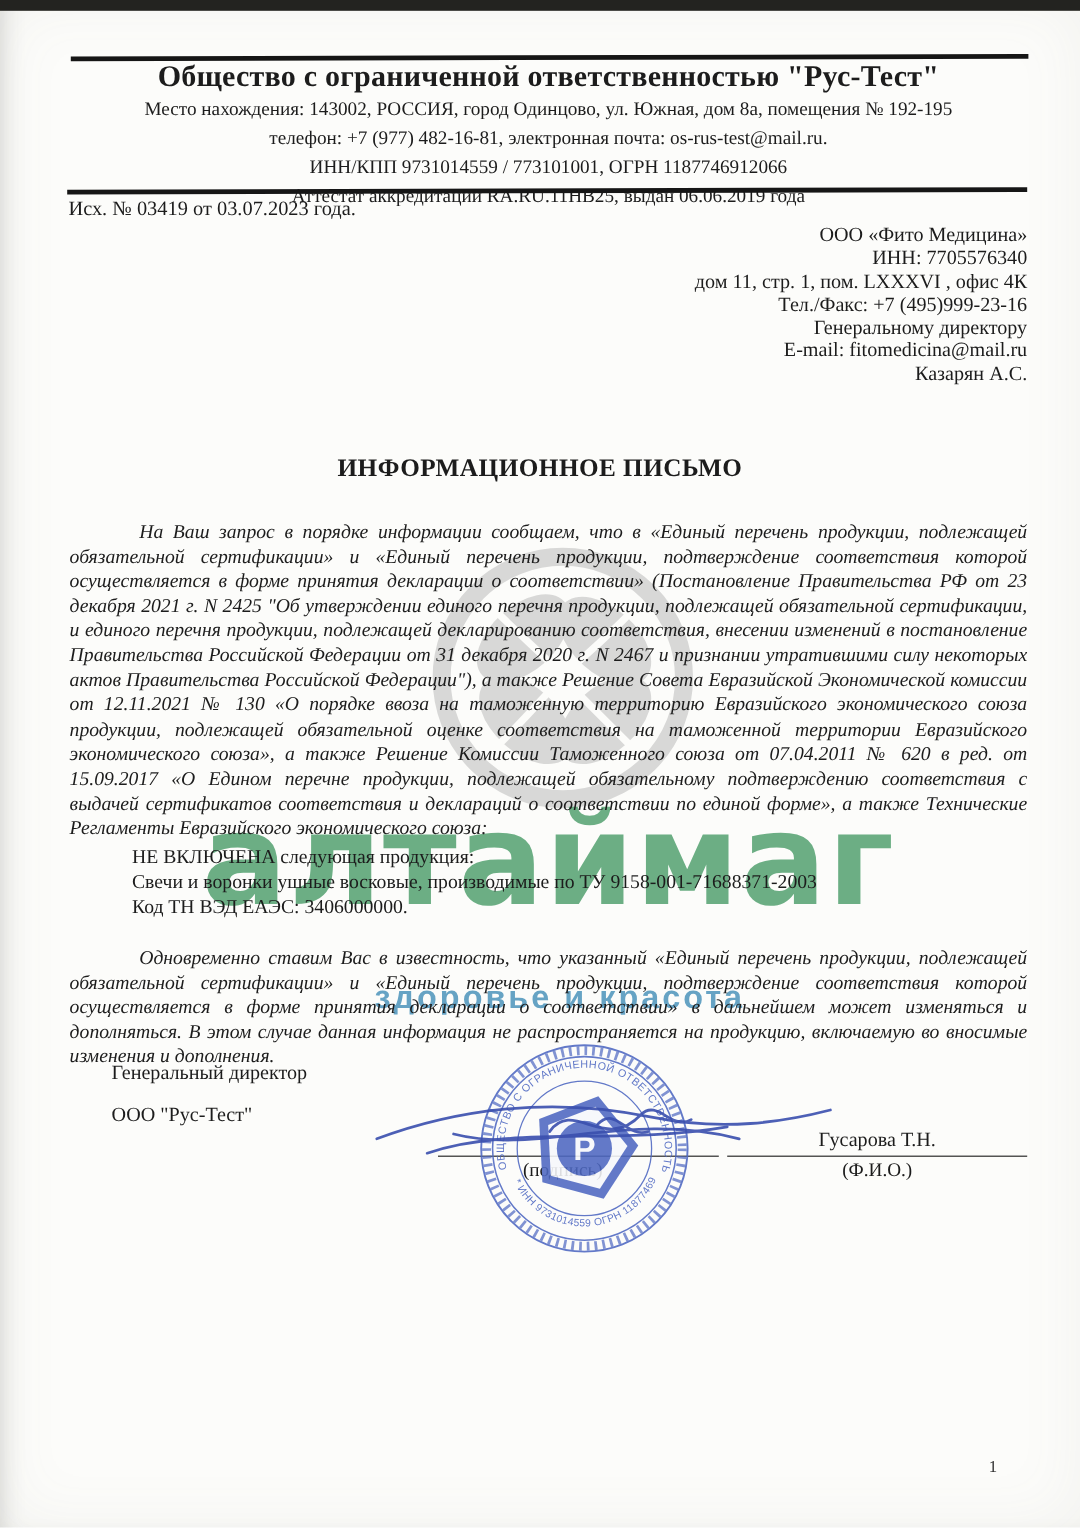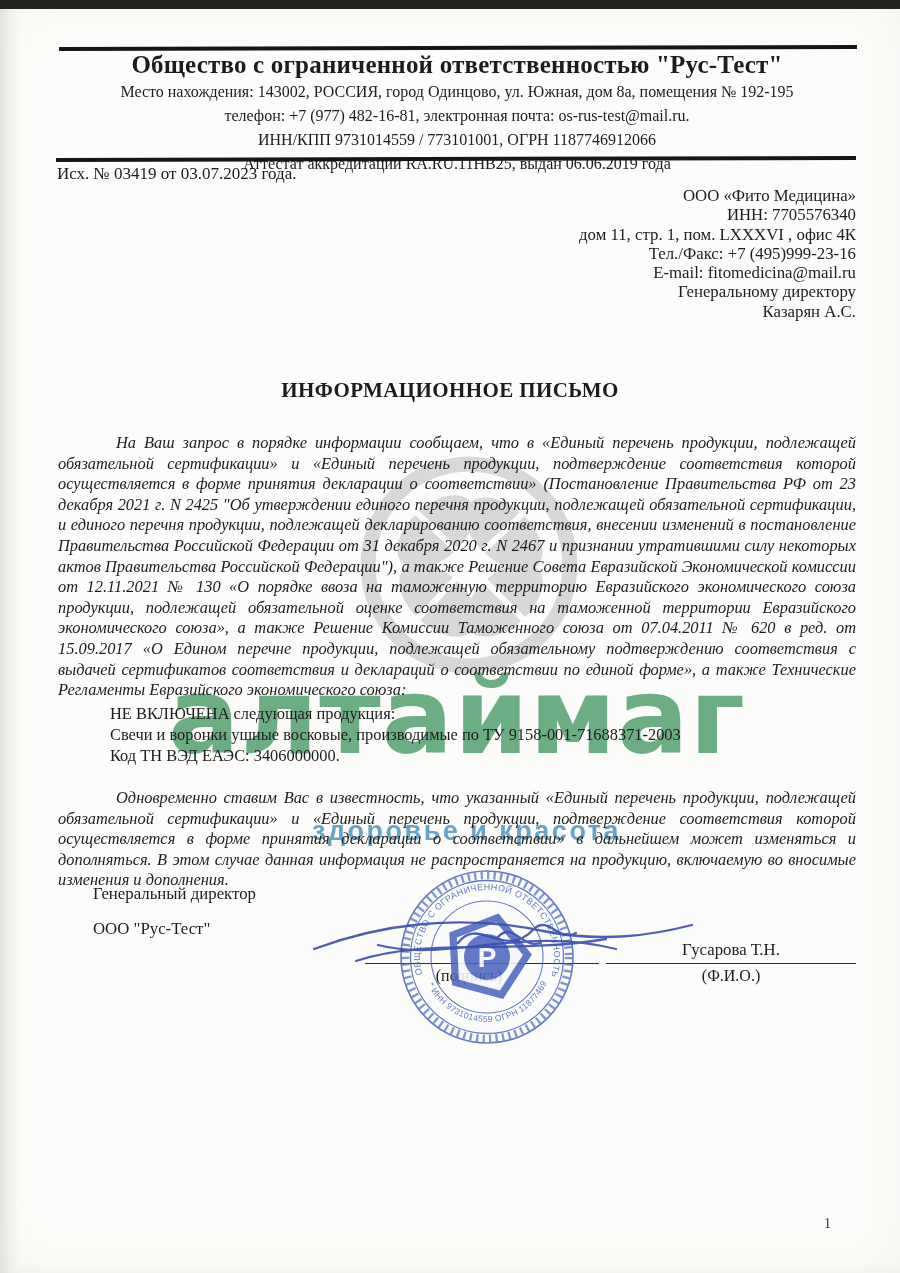--- a/index.html
+++ b/index.html
@@ -85,22 +85,22 @@
 
     <div class="rule rule-mid"></div>
 
     <div class="outgoing">Исх. № 03419 от 03.07.2023 года.</div>
 
     <div class="recipient">
       <div>ООО «Фито Медицина»</div>
       <div>ИНН: 7705576340</div>
       <div>дом 11, стр. 1, пом. LXXXVI , офис 4К</div>
       <div>Тел./Факс: +7 (495)999-23-16</div>
+      <div>Генеральному директору</div>
       <div>E-mail: fitomedicina@mail.ru</div>
-      <div>Генеральному директору</div>
       <div>Казарян А.С.</div>
     </div>
 
     <h2 class="doc-title">ИНФОРМАЦИОННОЕ ПИСЬМО</h2>
 
     <p class="body-par par1">На Ваш запрос в порядке информации сообщаем, что в «Единый перечень продукции, подлежащей обязательной сертификации» и «Единый перечень продукции, подтверждение соответствия которой осуществляется в форме принятия декларации о соответствии» (Постановление Правительства РФ от 23 декабря 2021 г. N 2425 "Об утверждении единого перечня продукции, подлежащей обязательной сертификации, и единого перечня продукции, подлежащей декларированию соответствия, внесении изменений в постановление Правительства Российской Федерации от 31 декабря 2020 г. N 2467 и признании утратившими силу некоторых актов Правительства Российской Федерации"), а также Решение Совета Евразийской Экономической комиссии от 12.11.2021 № 130 «О порядке ввоза на таможенную территорию Евразийского экономического союза продукции, подлежащей обязательной оценке соответствия на таможенной территории Евразийского экономического союза», а также Решение Комиссии Таможенного союза от 07.04.2011 № 620 в ред. от 15.09.2017 «О Едином перечне продукции, подлежащей обязательному подтверждению соответствия с выдачей сертификатов соответствия и деклараций о соответствии по единой форме», а также Технические Регламенты Евразийского экономического союза:</p>
 
     <div class="product-block">
       <div>НЕ ВКЛЮЧЕНА следующая продукция:</div>
       <div>Свечи и воронки ушные восковые, производимые по ТУ 9158-001-71688371-2003</div>

